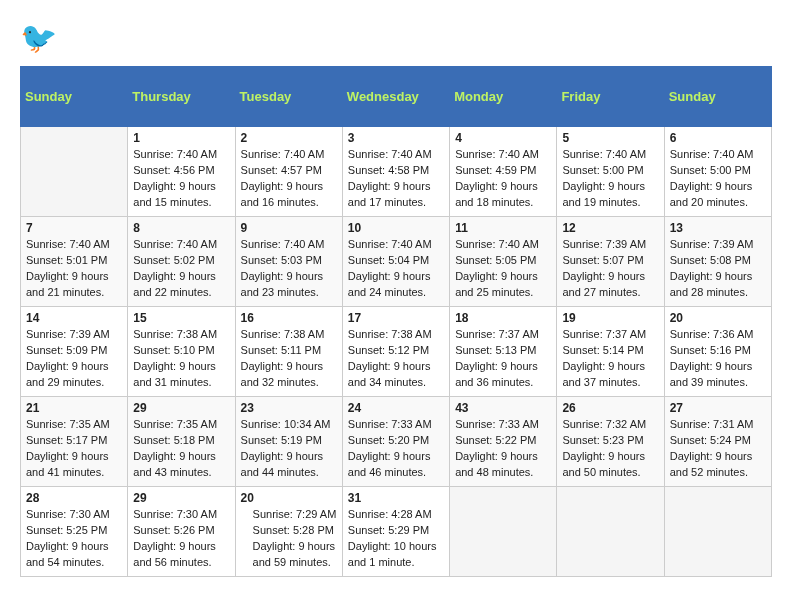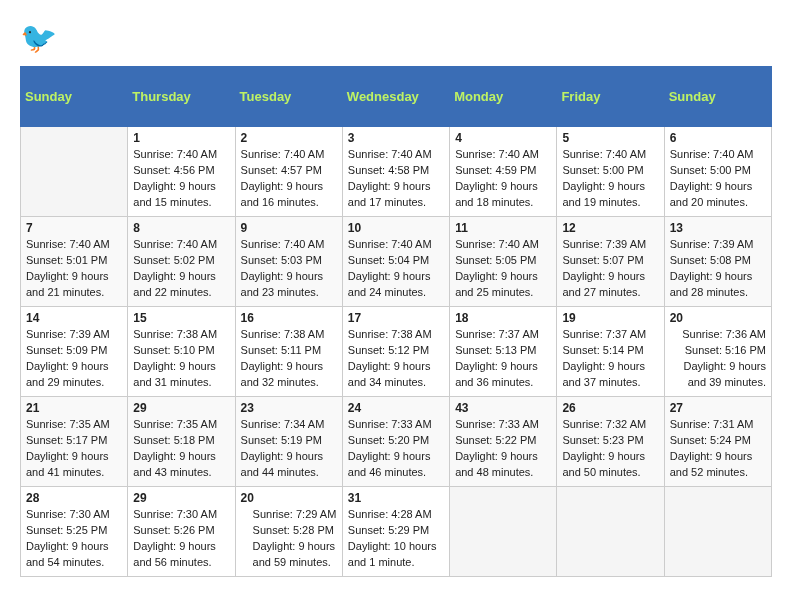--- a/index.html
+++ b/index.html
@@ -249,21 +249,21 @@
         </td>
         <td>
           <div class="day-number">19</div>
           <div class="day-info" style="white-space: pre-line;">Sunrise: 7:37 AM
 Sunset: 5:14 PM
 Daylight: 9 hours
 and 37 minutes.</div>
         </td>
         <td>
           <div class="day-number">20</div>
-          <div class="day-info" style="white-space: pre-line; text-align: right;">Sunrise: 7:36 AM
+          <div class="day-info" style="white-space: pre-line;">Sunrise: 7:36 AM
 Sunset: 5:16 PM
 Daylight: 9 hours
 and 39 minutes.</div>
         </td>
       </tr>
       <tr>
         <td>
           <div class="day-number">21</div>
           <div class="day-info" style="white-space: pre-line;">Sunrise: 7:35 AM
 Sunset: 5:17 PM
@@ -272,21 +272,21 @@
         </td>
         <td>
           <div class="day-number">29</div>
           <div class="day-info" style="white-space: pre-line;">Sunrise: 7:35 AM
 Sunset: 5:18 PM
 Daylight: 9 hours
 and 43 minutes.</div>
         </td>
         <td>
           <div class="day-number">23</div>
-          <div class="day-info" style="white-space: pre-line;">Sunrise: 7:34 AM
+          <div class="day-info" style="white-space: pre-line;">Sunrise: 10:34 AM
 Sunset: 5:19 PM
 Daylight: 9 hours
 and 44 minutes.</div>
         </td>
         <td>
           <div class="day-number">24</div>
           <div class="day-info" style="white-space: pre-line;">Sunrise: 7:33 AM
 Sunset: 5:20 PM
 Daylight: 9 hours
 and 46 minutes.</div>

